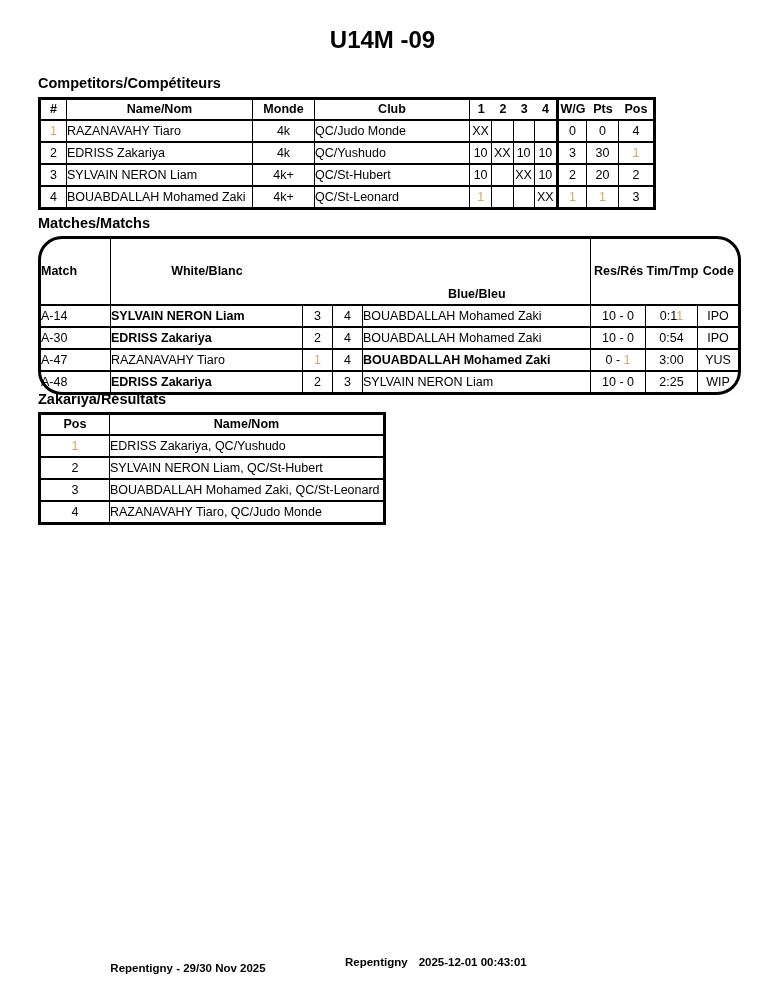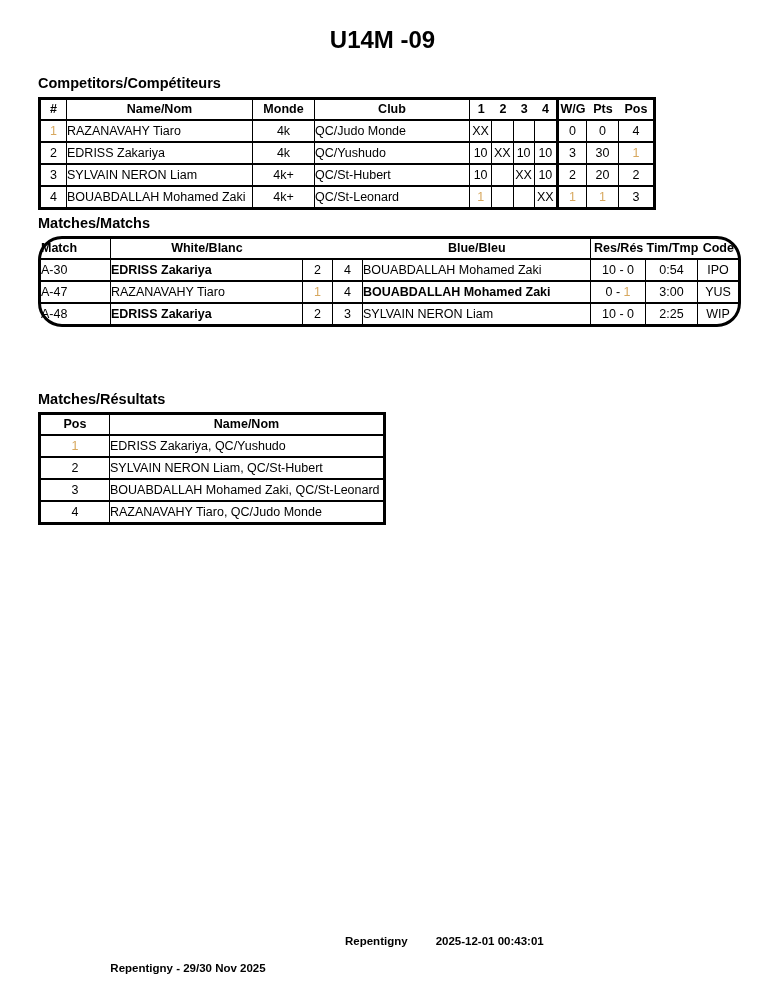--- a/index.html
+++ b/index.html
@@ -42,30 +42,30 @@
   .c{text-align:center;}
   .l{text-align:left;padding-left:6px;}
   .thickR{border-right:3px solid #000 !important;}
   .b{font-weight:bold;}
   .accent{color:var(--accent);}
   
   .gdiv{display:flex;align-items:center;height:100%;}
   .gdiv span{display:block;text-align:center;}
   .g23{width:23px;} .g22{width:22px;}
   .g28{width:28px;} .g32{width:32px;} .g34{width:34px;}
-  .g192{width:193px;} .g60{width:61px;} .g228{width:228px;}
+  .g192{width:193px;} .g60{width:61px;} .g228{width:228px;margin-top:46px;}
   .g55{width:56px;} .g52{width:53px;} .g40{width:40px;}
 
   .footer-left{
     position:absolute;left:38px;top:962px;width:300px;
     text-align:center;font-size:11.5px;font-weight:bold;
   }
   .footer-right{
-    position:absolute;left:345px;top:935px;
-    display:flex;gap:28px;font-size:11.5px;font-weight:bold;
+    position:absolute;left:345px;top:956px;
+    display:flex;gap:11px;font-size:11.5px;font-weight:bold;
   }
 </style>
 </head>
 <body>
 
 <h1 class="title">U14M -09</h1>
 
 <div class="section-heading h-comp">Competitors/Compétiteurs</div>
 
 <table class="tbl t-comp">
@@ -219,20 +219,30 @@
     </th>
     <th colspan="3">
       <div class="gdiv">
         <span class="g55">Res/Rés</span>
         <span class="g52">Tim/Tmp</span>
         <span class="g40">Code</span>
       </div>
     </th>
   </tr>
   <tr>
+    <td class="l">A-14</td>
+    <td class="l b">SYLVAIN NERON Liam</td>
+    <td class="c acc1">3</td>
+    <td class="c acc1">4</td>
+    <td class="l">BOUABDALLAH Mohamed Zaki</td>
+    <td class="c acc1">10 - 0</td>
+    <td class="c acc1">0:1<span class="accent">1</span></td>
+    <td class="c">IPO</td>
+  </tr>
+  <tr>
     <td class="l">A-30</td>
     <td class="l b">EDRISS Zakariya</td>
     <td class="c acc1">2</td>
     <td class="c acc1">4</td>
     <td class="l">BOUABDALLAH Mohamed Zaki</td>
     <td class="c acc1">10 - 0</td>
     <td class="c acc1">0:54</td>
     <td class="c">IPO</td>
   </tr>
   <tr>
@@ -251,21 +261,21 @@
     <td class="c acc1">2</td>
     <td class="c acc1">3</td>
     <td class="l">SYLVAIN NERON Liam</td>
     <td class="c acc1">10 - 0</td>
     <td class="c acc1">2:25</td>
     <td class="c">WIP</td>
   </tr>
 </tbody>
   </table>
 
-<div class="section-heading h-res">Matches/Résultats</div>
+<div class="section-heading h-res">Zakariya/Résultats</div>
 
 <table class="tbl t-res">
   <colgroup>
     <col style="width:69px">
       <col style="width:273px">
   </colgroup>
   <tbody>
       <tr>
     <th class="c">Pos</th>
     <th class="c">Name/Nom</th>

